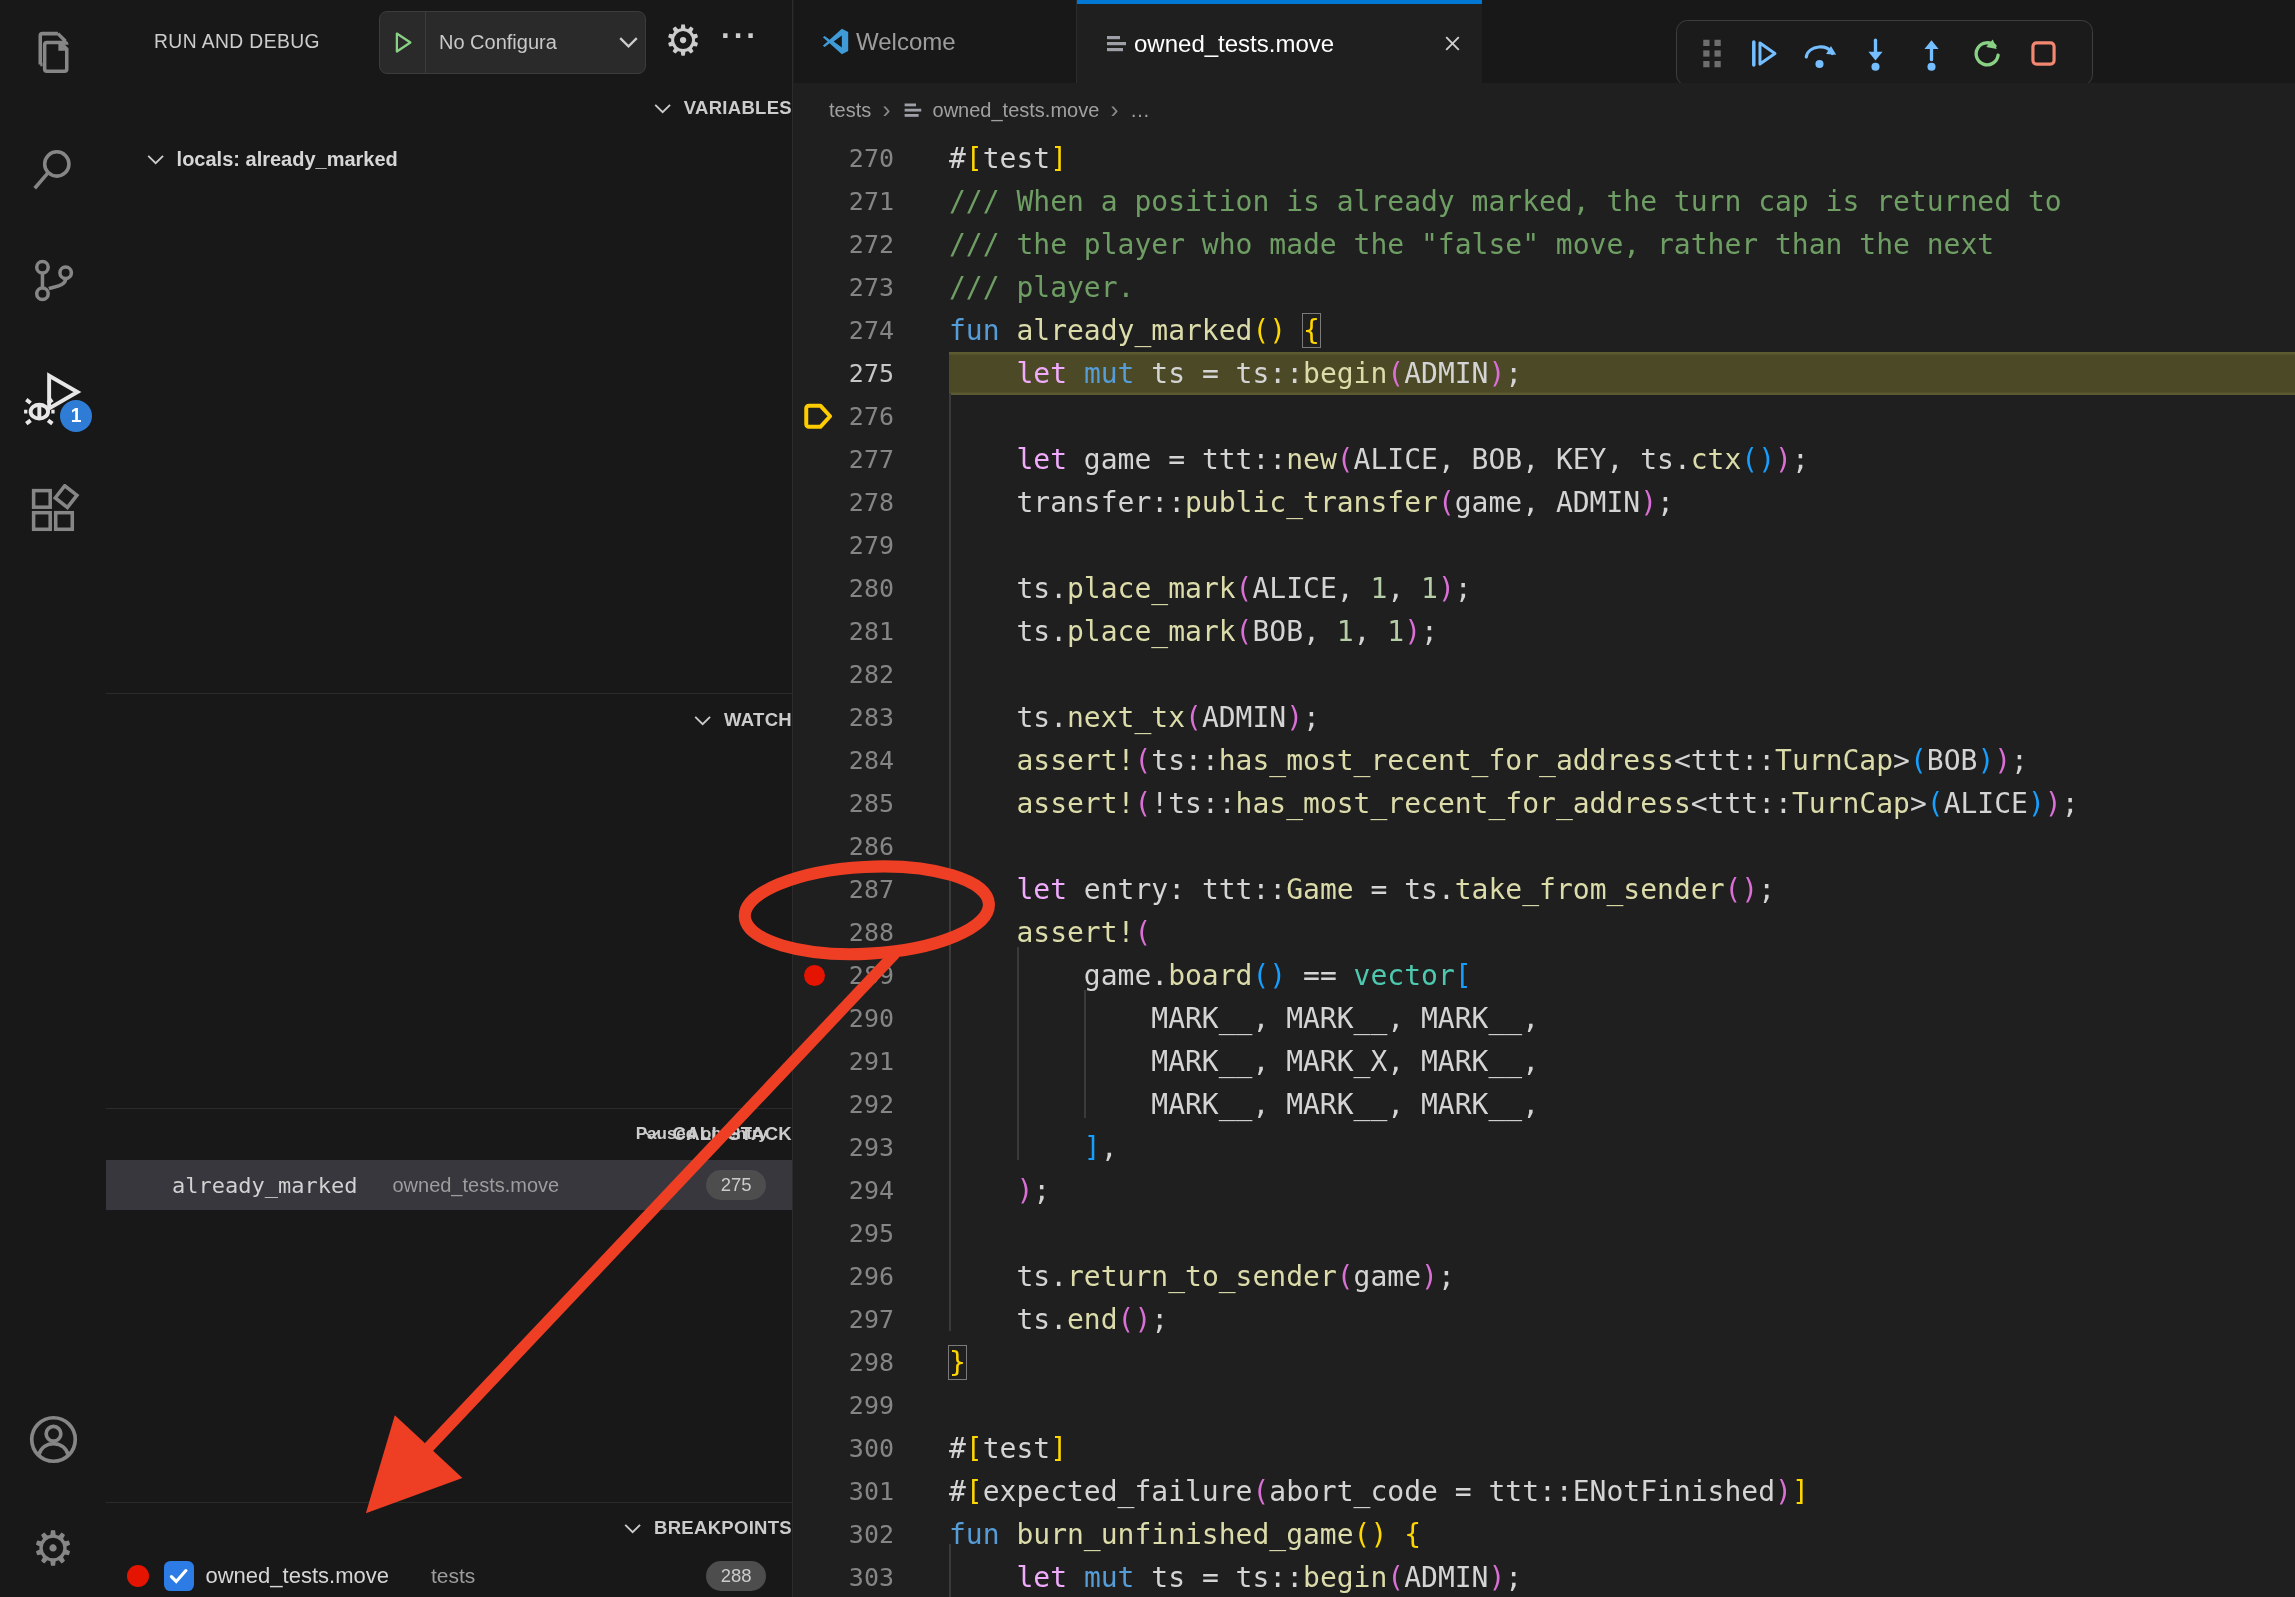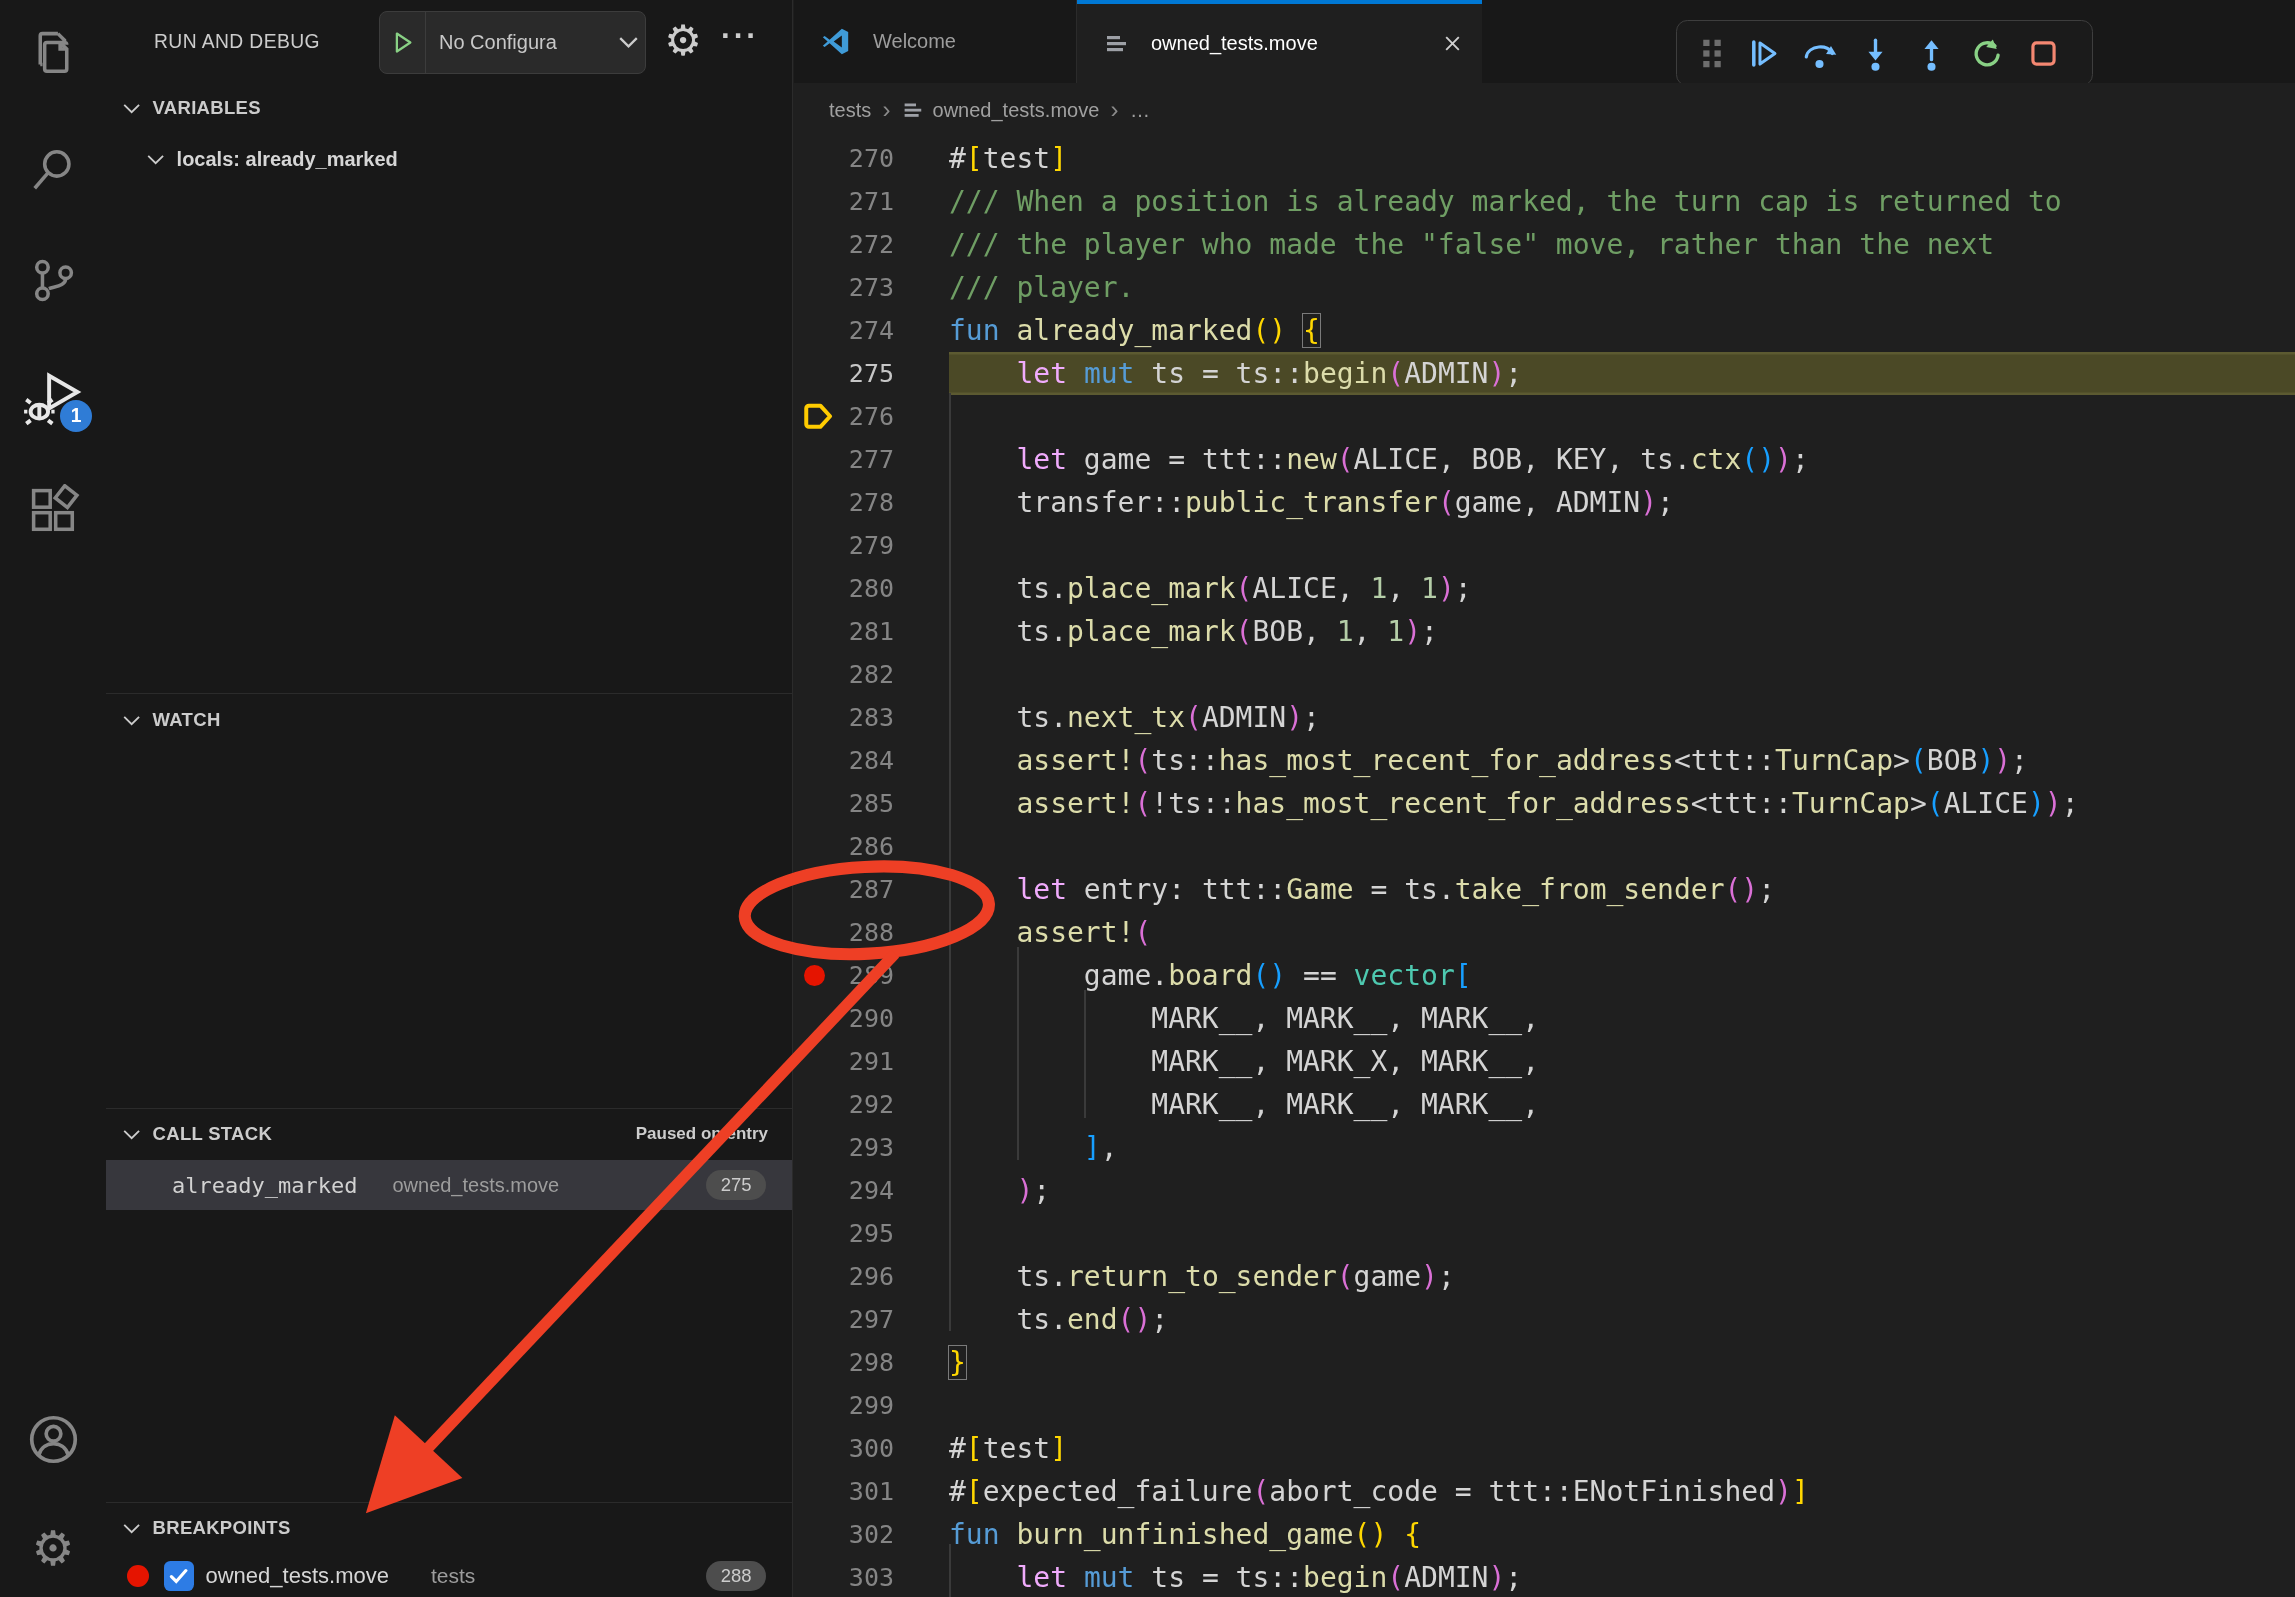--- a/index.html
+++ b/index.html
@@ -20,21 +20,21 @@
     font-size:19.3px;color:#cccccc;letter-spacing:0.4px;}
   .run-control{position:absolute;left:273px;top:10.5px;width:265px;height:61px;background:#2a2a2a;border:0.8px solid #3c3c3c;
     border-radius:8px;display:flex;align-items:center;}
   .run-play{width:45px;height:100%;display:flex;align-items:center;justify-content:center;border-right:0.8px solid #3c3c3c;}
   .run-label{flex:1;font-size:20px;color:#c8c8c8;padding-left:13px;white-space:nowrap;overflow:hidden;}
   .run-chevron{width:34px;display:flex;align-items:center;justify-content:center;}
   .sb-gear{position:absolute;left:553px;top:16px;width:48px;height:50px;display:flex;align-items:center;justify-content:center;}
   .sb-gear .gear-glyph{font-size:42px;color:#cccccc;}
   .sb-dots{position:absolute;left:610px;top:11.3px;width:48px;height:50px;display:flex;align-items:center;justify-content:center;
     font-size:31px;color:#cccccc;letter-spacing:2.4px;font-weight:700;}
-  .section-header{position:absolute;left:0;width:100%;height:40px;display:flex;align-items:center;}
+  .section-header{position:absolute;left:0;width:100%;height:40px;display:flex;align-items:center;justify-content:flex-end;}
   .section-header .chev{margin-left:16px;margin-right:11.3px;display:flex;}
   .section-label{font-size:18.5px;font-weight:700;color:#cccccc;letter-spacing:0.3px;}
   .section-divider{position:absolute;left:0;width:100%;border-top:1.6px solid #2b2b2b;}
   .locals-row{position:absolute;left:0;top:138px;width:100%;height:42px;display:flex;align-items:center;}
   .locals-row .chev{margin-left:40px;margin-right:11.3px;display:flex;}
   .locals-label{font-size:20px;font-weight:700;color:#d6d6d6;}
   .paused-status{position:absolute;right:24px;top:0;height:40px;display:flex;align-items:center;
     font-size:17px;font-weight:700;color:#cccccc;}
   .frame-row{position:absolute;left:0;top:52px;width:100%;height:50px;background:#37373d;display:flex;align-items:center;}
   .frame-name{margin-left:66px;font-family:"DejaVu Sans Mono",monospace;font-size:22px;color:#d2d2d2;}
@@ -47,21 +47,21 @@
     display:flex;align-items:center;justify-content:center;}
   .bp-file{margin-left:12px;font-size:22px;color:#d6d6d6;}
   .bp-dir{margin-left:42px;font-size:21px;color:#9d9d9d;}
   
   .editor{position:absolute;left:794px;top:0;width:1502px;height:1597px;background:#1f1f1f;}
   .tabstrip{position:absolute;left:0;top:0;width:100%;height:83px;background:#181818;}
   .tab{position:absolute;top:0;height:83px;display:flex;align-items:center;box-sizing:border-box;}
   .tab-welcome{left:0;width:283px;background:#181818;border-right:0.8px solid #2b2b2b;}
   .tab-active{left:283px;width:405px;background:#1f1f1f;border-top:4.8px solid var(--accent);}
   .tab-icon{margin-left:27px;display:flex;}
-  .tab-label{margin-left:23px;font-size:20px;color:#9d9d9d;white-space:nowrap;}
+  .tab-label{margin-left:6px;font-size:24px;color:#9d9d9d;white-space:nowrap;}
   .tab-active .tab-label{color:#ffffff;}
   .tab-close{margin-left:auto;margin-right:19.3px;display:flex;}
   .debug-toolbar{position:absolute;left:882px;top:20px;width:417px;height:66px;background:#1b1b1b;
     border:1.6px solid #3e3e3e;border-radius:11.3px;display:flex;align-items:center;padding:0 11.3px;box-sizing:border-box;}
   .dtb-btn{width:56px;height:48px;display:flex;align-items:center;justify-content:center;}
   .dtb-btn:first-child{width:47px;}
   .breadcrumbs{position:absolute;left:0;top:83px;width:100%;height:54px;background:#1f1f1f;
     display:flex;align-items:center;font-size:20px;color:#a0a0a0;}
   .crumb{white-space:nowrap;}
   .crumb-sep{margin:0 11.3px;color:#8a8a8a;font-size:24px;}

